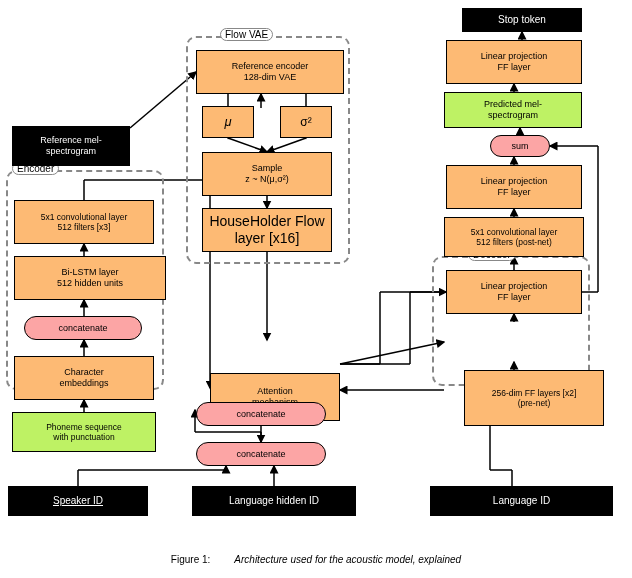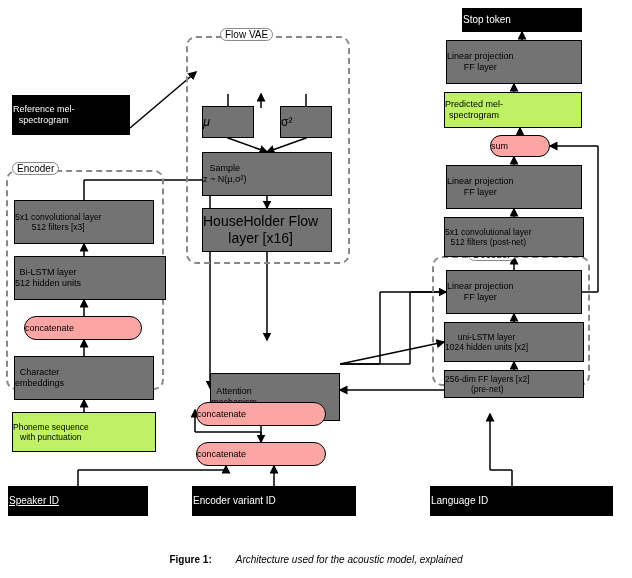--- a/index.html
+++ b/index.html
@@ -13,42 +13,42 @@
     }
 
     .diagram-container {
       position: relative;
       width: 632px;
       height: 540px;
       background: #fff;
     }
 
     .caption-label {
-      font-weight: bold;
+      font-weight: normal;
       margin-right: 20px;
     }
 
     .caption-text {
       font-style: italic;
     }
 
     
     .box {
       position: absolute;
       display: flex;
       align-items: center;
-      justify-content: flex-start;
+      justify-content: center;
       text-align: center;
       font-size: 9px;
       line-height: 1.2;
       border: 1.5px solid #000;
     }
 
     .box-orange {
-      background: #737373;
+      background: #fdba74;
       border: 1.5px solid #000;
     }
 
     .box-white {
       background: #bef264;
       border: 1.5px solid #000;
     }
 
     .box-black {
       background: #000;
@@ -218,28 +218,28 @@
   </div>
 
   <div class="box box-orange" style="left:444px; top:217px; width:140px; height:40px; font-size:8.5px;">
     <span>5x1 convolutional layer<br>512 filters (post-net)</span>
   </div>
 
   <div class="box box-orange" style="left:446px; top:270px; width:136px; height:44px;">
     <span>Linear projection<br>FF layer</span>
   </div>
 
-  <div class="box box-orange" style="left:444px; top:322px; width:140px; height:40px; font-size:8.5px;">
-    <span>uni-LSTM layer<br>1024 hidden units [x2]</span>
-  </div>
-
-  <div class="box box-orange" style="left:444px; top:370px; width:140px; height:28px; font-size:8.5px;">
+
+  <div class="box box-orange" style="left:464px; top:370px; width:140px; height:56px; font-size:8.5px;">
     <span>256-dim FF layers [x2]<br>(pre-net)</span>
   </div>
 
+  <div class="box box-orange" style="left:196px; top:50px; width:148px; height:44px;">
+    <span>Reference encoder<br>128-dim VAE</span>
+  </div>
 
   <div class="box box-orange" style="left:202px; top:106px; width:52px; height:32px; font-size:13px; font-style:italic;">
     <span>μ</span>
   </div>
 
   <div class="box box-orange" style="left:202px; top:152px; width:130px; height:44px; font-size:9px;">
     <span>Sample<br>z ~ N(μ,σ²)</span>
   </div>
 
   <div class="box box-orange" style="left:280px; top:106px; width:52px; height:32px; font-size:12px;">
@@ -255,21 +255,21 @@
   </div>
 
   <div class="box box-rounded" style="left:196px; top:402px; width:130px; height:24px; font-size:9px;">
     <span>concatenate</span>
   </div>
 
   <div class="box box-rounded" style="left:196px; top:442px; width:130px; height:24px; font-size:9px;">
     <span>concatenate</span>
   </div>
 
-  <div class="box box-black" style="left:12px; top:95px; width:118px; height:40px; font-size:9px;">
+  <div class="box box-black" style="left:12px; top:126px; width:118px; height:40px; font-size:9px;">
     <span>Reference mel-<br>spectrogram</span>
   </div>
 
   <div class="box box-orange" style="left:14px; top:200px; width:140px; height:44px; font-size:8.5px;">
     <span>5x1 convolutional layer<br>512 filters [x3]</span>
   </div>
 
   <div class="box box-orange" style="left:14px; top:256px; width:152px; height:44px; font-size:9px;">
     <span>Bi-LSTM layer<br>512 hidden units</span>
   </div>
@@ -284,21 +284,21 @@
 
   <div class="box box-white" style="left:12px; top:412px; width:144px; height:40px; font-size:8.5px;">
     <span>Phoneme sequence<br>with punctuation</span>
   </div>
 
   <div class="box box-black" style="left:8px; top:486px; width:140px; height:30px; font-size:10px;text-decoration:underline;">
     <span>Speaker ID</span>
   </div>
 
   <div class="box box-black" style="left:192px; top:486px; width:164px; height:30px; font-size:10px;">
-    <span>Encoder variant ID</span>
+    <span>Language hidden ID</span>
   </div>
 
   <div class="box box-black" style="left:430px; top:486px; width:183px; height:30px; font-size:10px;">
     <span>Language ID</span>
   </div>
 
 </div>
 
 <div style="position:absolute; bottom:0; left:0; width:632px; height:38px; display:flex; align-items:center; justify-content:center;">
   <span class="caption-label">Figure 1:</span>

